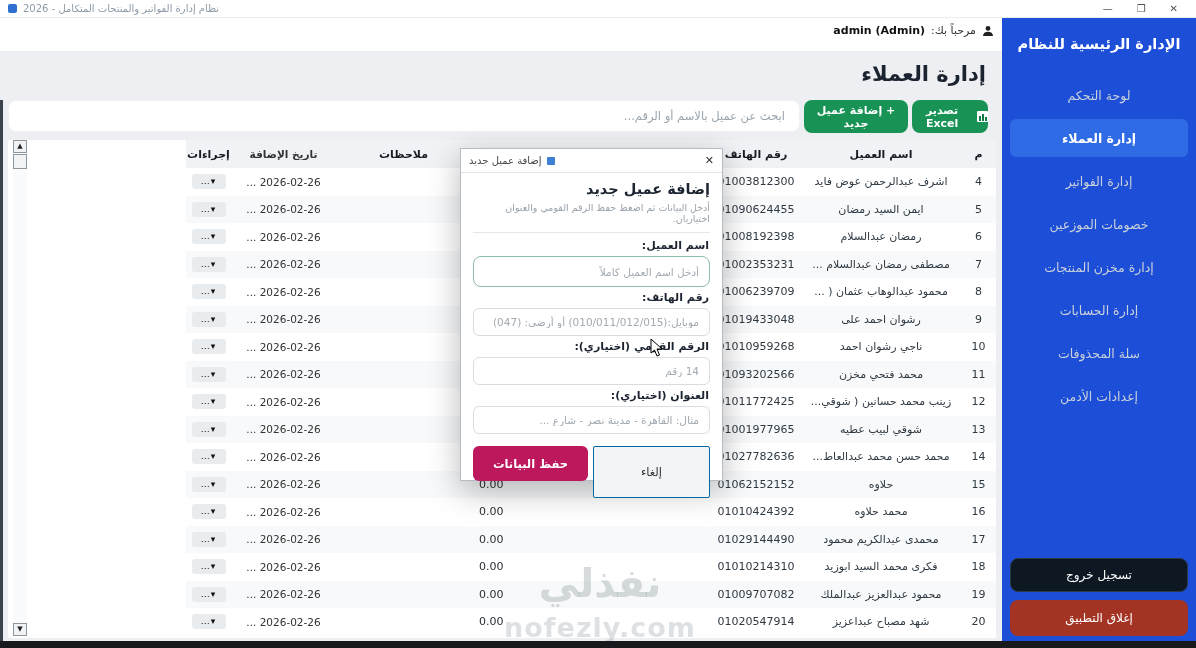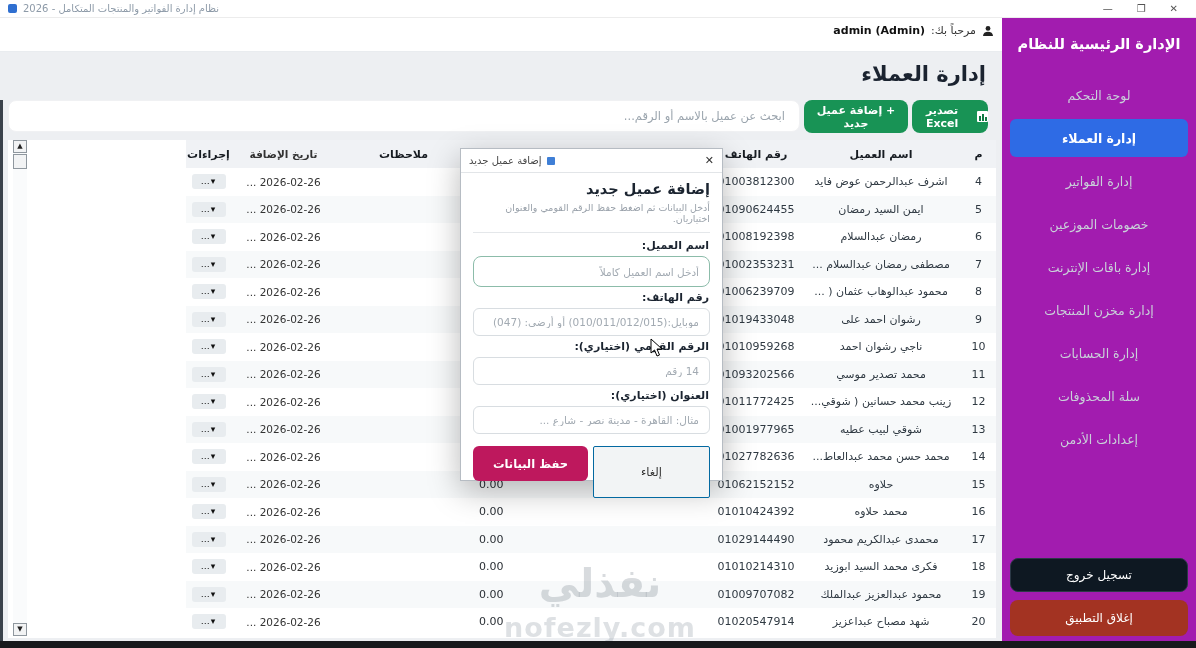--- a/index.html
+++ b/index.html
@@ -60,21 +60,21 @@
   
   .vscroll { position:absolute; left:13px; top:140px; width:14px; height:496px; background:#fafbfc; z-index:6; }
   .vs-btn { position:absolute; left:0; width:14px; height:13px; background:#f2f3f4; border:1px solid #8f979e;
             font-size:7px; line-height:11px; text-align:center; color:#222; cursor:pointer; }
   .vs-up { top:0; }
   .vs-thumb { position:absolute; left:0; top:14px; width:14px; height:15px; background:#f2f3f4;
               border:1px solid #8f979e; cursor:grab; }
   .vs-down { bottom:0; }
 
   
-  .sidebar { position:absolute; left:1002px; top:14px; width:194px; height:634px; background:#a21caf; z-index:30; }
+  .sidebar { position:absolute; left:1002px; top:14px; width:194px; height:634px; background:#1d4ed8; z-index:30; }
   .sb-title { text-align:center; color:#ffffff; font-weight:bold; font-size:14.5px; direction:rtl; padding-top:22px; }
   .sb-items { margin-top:24px; }
   .sb-item { height:38px; margin:5px 8px; display:flex; align-items:center; justify-content:center;
              color:#c9d1d9; font-size:12.5px; direction:rtl; border-radius:6px; cursor:pointer; }
   .sb-item.active { background:#2e6be5; color:#fff; font-weight:bold; }
   .sb-bottom { position:absolute; left:8px; bottom:12px; width:178px; }
   .sb-logout { width:178px; height:34px; background:#0e1822; color:#fff; border:1px solid #2b3846;
                border-radius:8px; font-size:12px; direction:rtl; cursor:pointer; font-family:"DejaVu Sans", sans-serif; }
   .sb-close { width:178px; height:36px; margin-top:8px; background:#a33322; color:#fff; border:none;
               border-radius:8px; font-size:12px; direction:rtl; cursor:pointer; font-family:"DejaVu Sans", sans-serif; }
@@ -238,21 +238,21 @@
         <div class="cell c-phone">01010959268</div>
         <div class="cell c-nid"></div>
         <div class="cell c-addr"></div>
         <div class="cell c-debt">0.00</div>
         <div class="cell c-notes"></div>
         <div class="cell c-date">... 2026-02-26</div>
         <div class="cell c-act"><span class="act-pill">▾…</span></div>
       </div>
       <div class="trow alt">
         <div class="cell c-no">11</div>
-        <div class="cell c-name">محمد تصدير موسي</div>
+        <div class="cell c-name">محمد فتحي مخزن</div>
         <div class="cell c-phone">01093202566</div>
         <div class="cell c-nid"></div>
         <div class="cell c-addr"></div>
         <div class="cell c-debt">0.00</div>
         <div class="cell c-notes"></div>
         <div class="cell c-date">... 2026-02-26</div>
         <div class="cell c-act"><span class="act-pill">▾…</span></div>
       </div>
       <div class="trow">
         <div class="cell c-no">12</div>
@@ -365,21 +365,20 @@
 <div class="wm-ar">نفذلي</div>
 <div class="wm-en">nofezly.com</div>
 
 <div class="sidebar">
   <div class="sb-title">الإدارة الرئيسية للنظام</div>
   <div class="sb-items" id="sb-items">
       <div class="sb-item">لوحة التحكم</div>
       <div class="sb-item active">إدارة العملاء</div>
       <div class="sb-item">إدارة الفواتير</div>
       <div class="sb-item">خصومات الموزعين</div>
-      <div class="sb-item">إدارة باقات الإنترنت</div>
       <div class="sb-item">إدارة مخزن المنتجات</div>
       <div class="sb-item">إدارة الحسابات</div>
       <div class="sb-item">سلة المحذوفات</div>
       <div class="sb-item">إعدادات الأدمن</div>
     </div>
   <div class="sb-bottom">
     <button class="sb-logout">تسجيل خروج</button>
     <button class="sb-close">إغلاق التطبيق</button>
   </div>
 </div>

